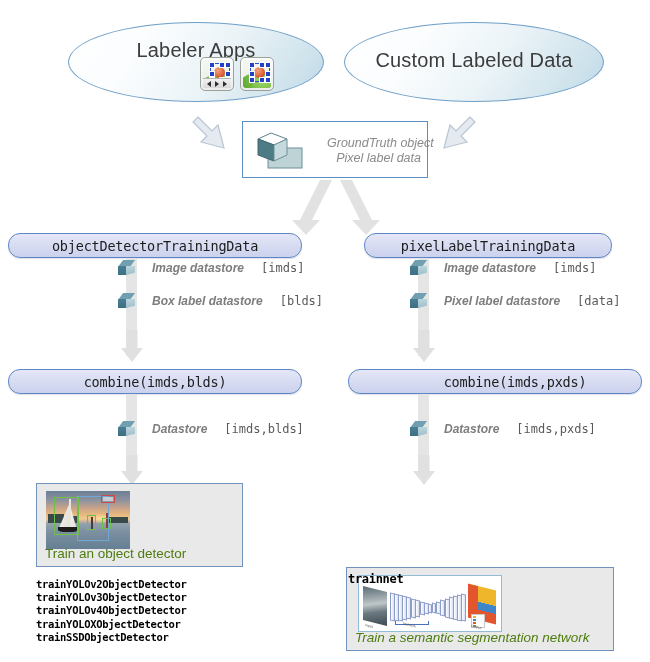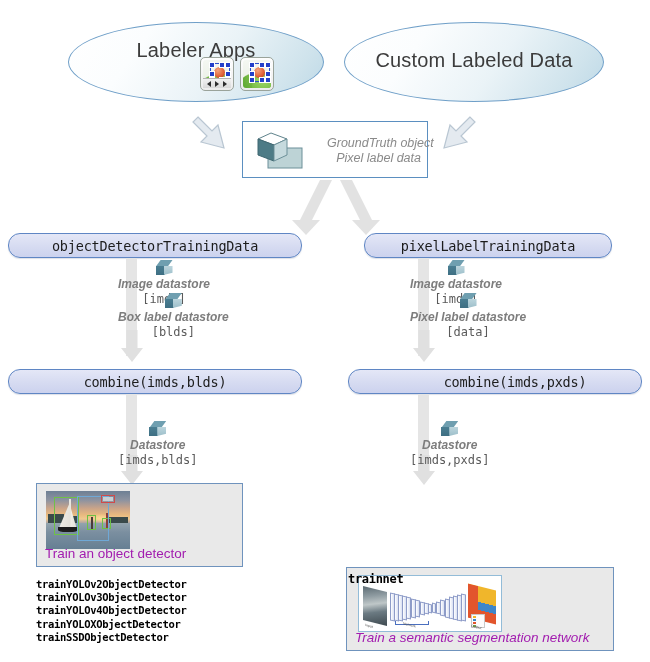--- a/index.html
+++ b/index.html
@@ -121,21 +121,21 @@
   }
   .fbox-label {
     font-family: "DejaVu Sans Mono", "Liberation Mono", monospace;
     font-size: 13.5px;
     color: #1c1c1c;
     white-space: nowrap;
     letter-spacing: -.2px;
   }
 
   
-  .ds-row { display: flex; align-items: center; gap: 1px; white-space: nowrap; flex-direction: column; }
+  .ds-row { display: flex; align-items: center; gap: 17px; white-space: nowrap; }
   .ds-name {
     font-size: 12px;
     font-style: italic;
     font-weight: bold;
     color: #7d7d7d;
   }
   .ds-var {
     font-family: "DejaVu Sans Mono", "Liberation Mono", monospace;
     font-size: 12px;
     color: #5a5a5a;
@@ -197,21 +197,21 @@
   .panel {
     border: 1px solid #6f93bd;
     background: #e9e9e9;
     box-sizing: border-box;
     position: relative;
   }
   .panel-caption {
     position: absolute;
     left: 8px;
     font-size: 13.5px;
-    color: #a21caf;
+    color: #4d7c0f;
     white-space: nowrap;
   }
 
   
   .thumb-od {
     position: absolute;
     overflow: hidden;
     background: linear-gradient(180deg,
        #6d7f94 0%, #8e93a0 16%,
        #caa489 30%, #e8b97f 41%, #f0c98f 48%,

